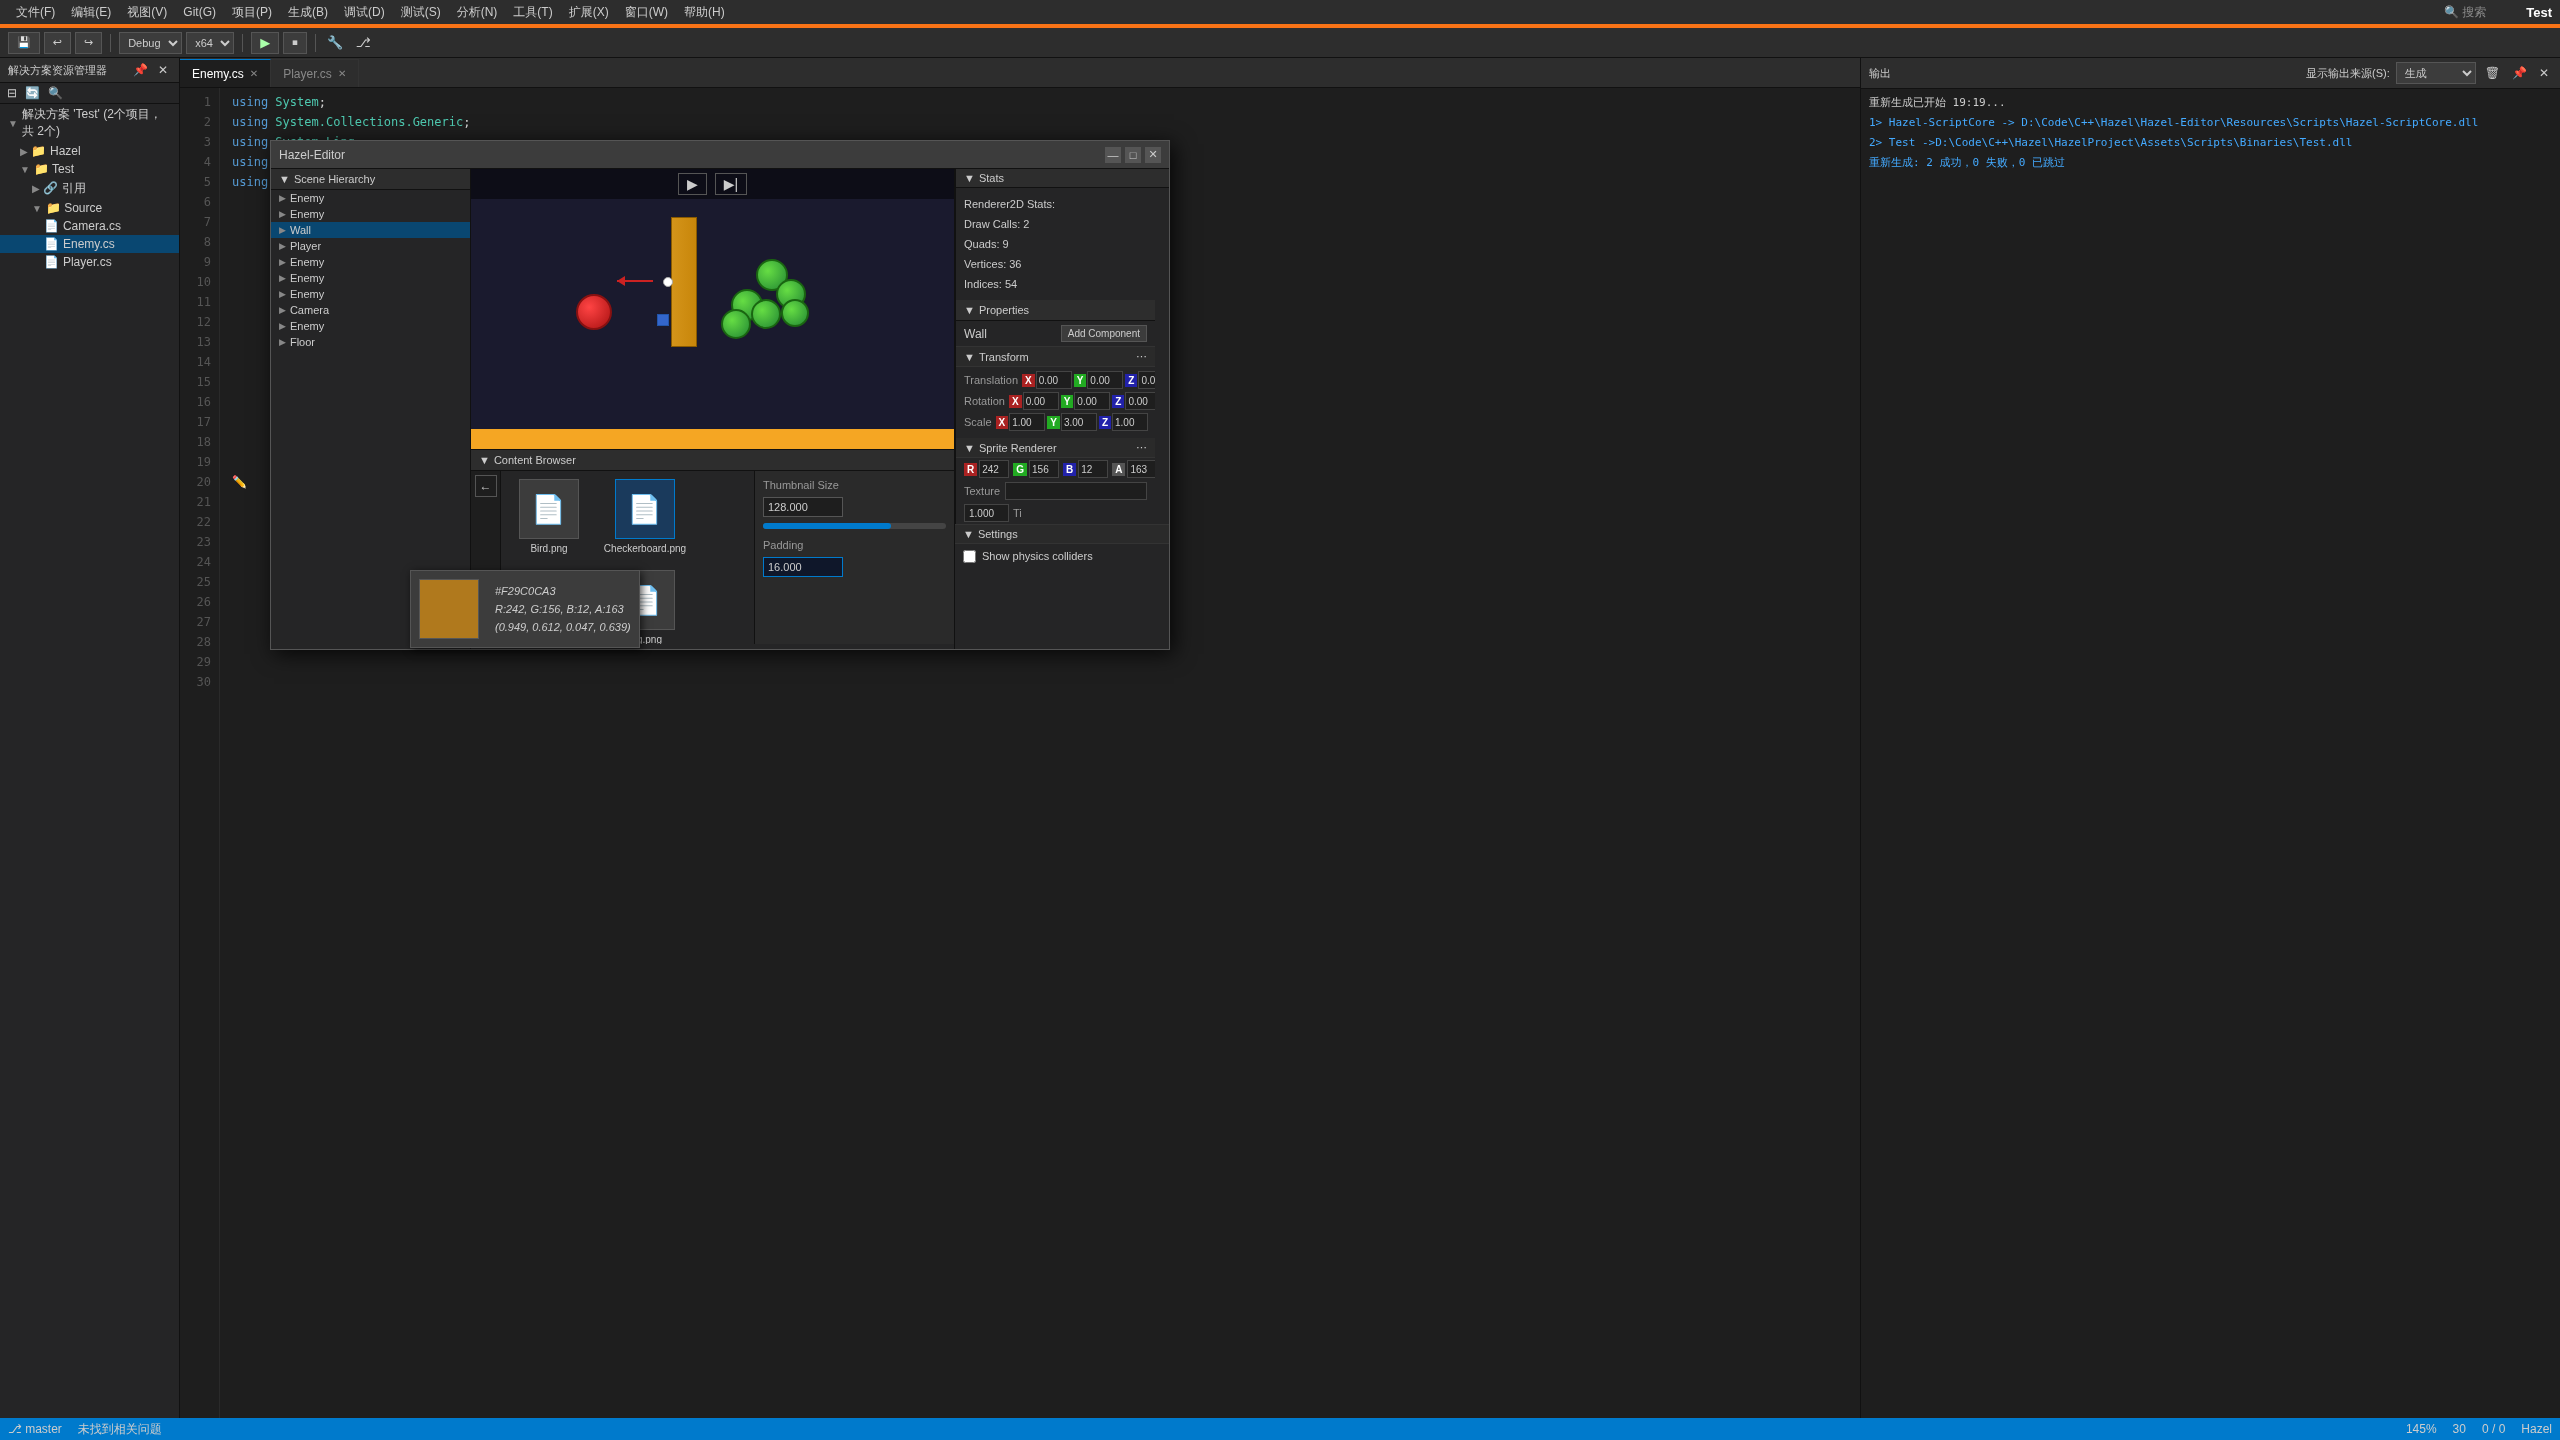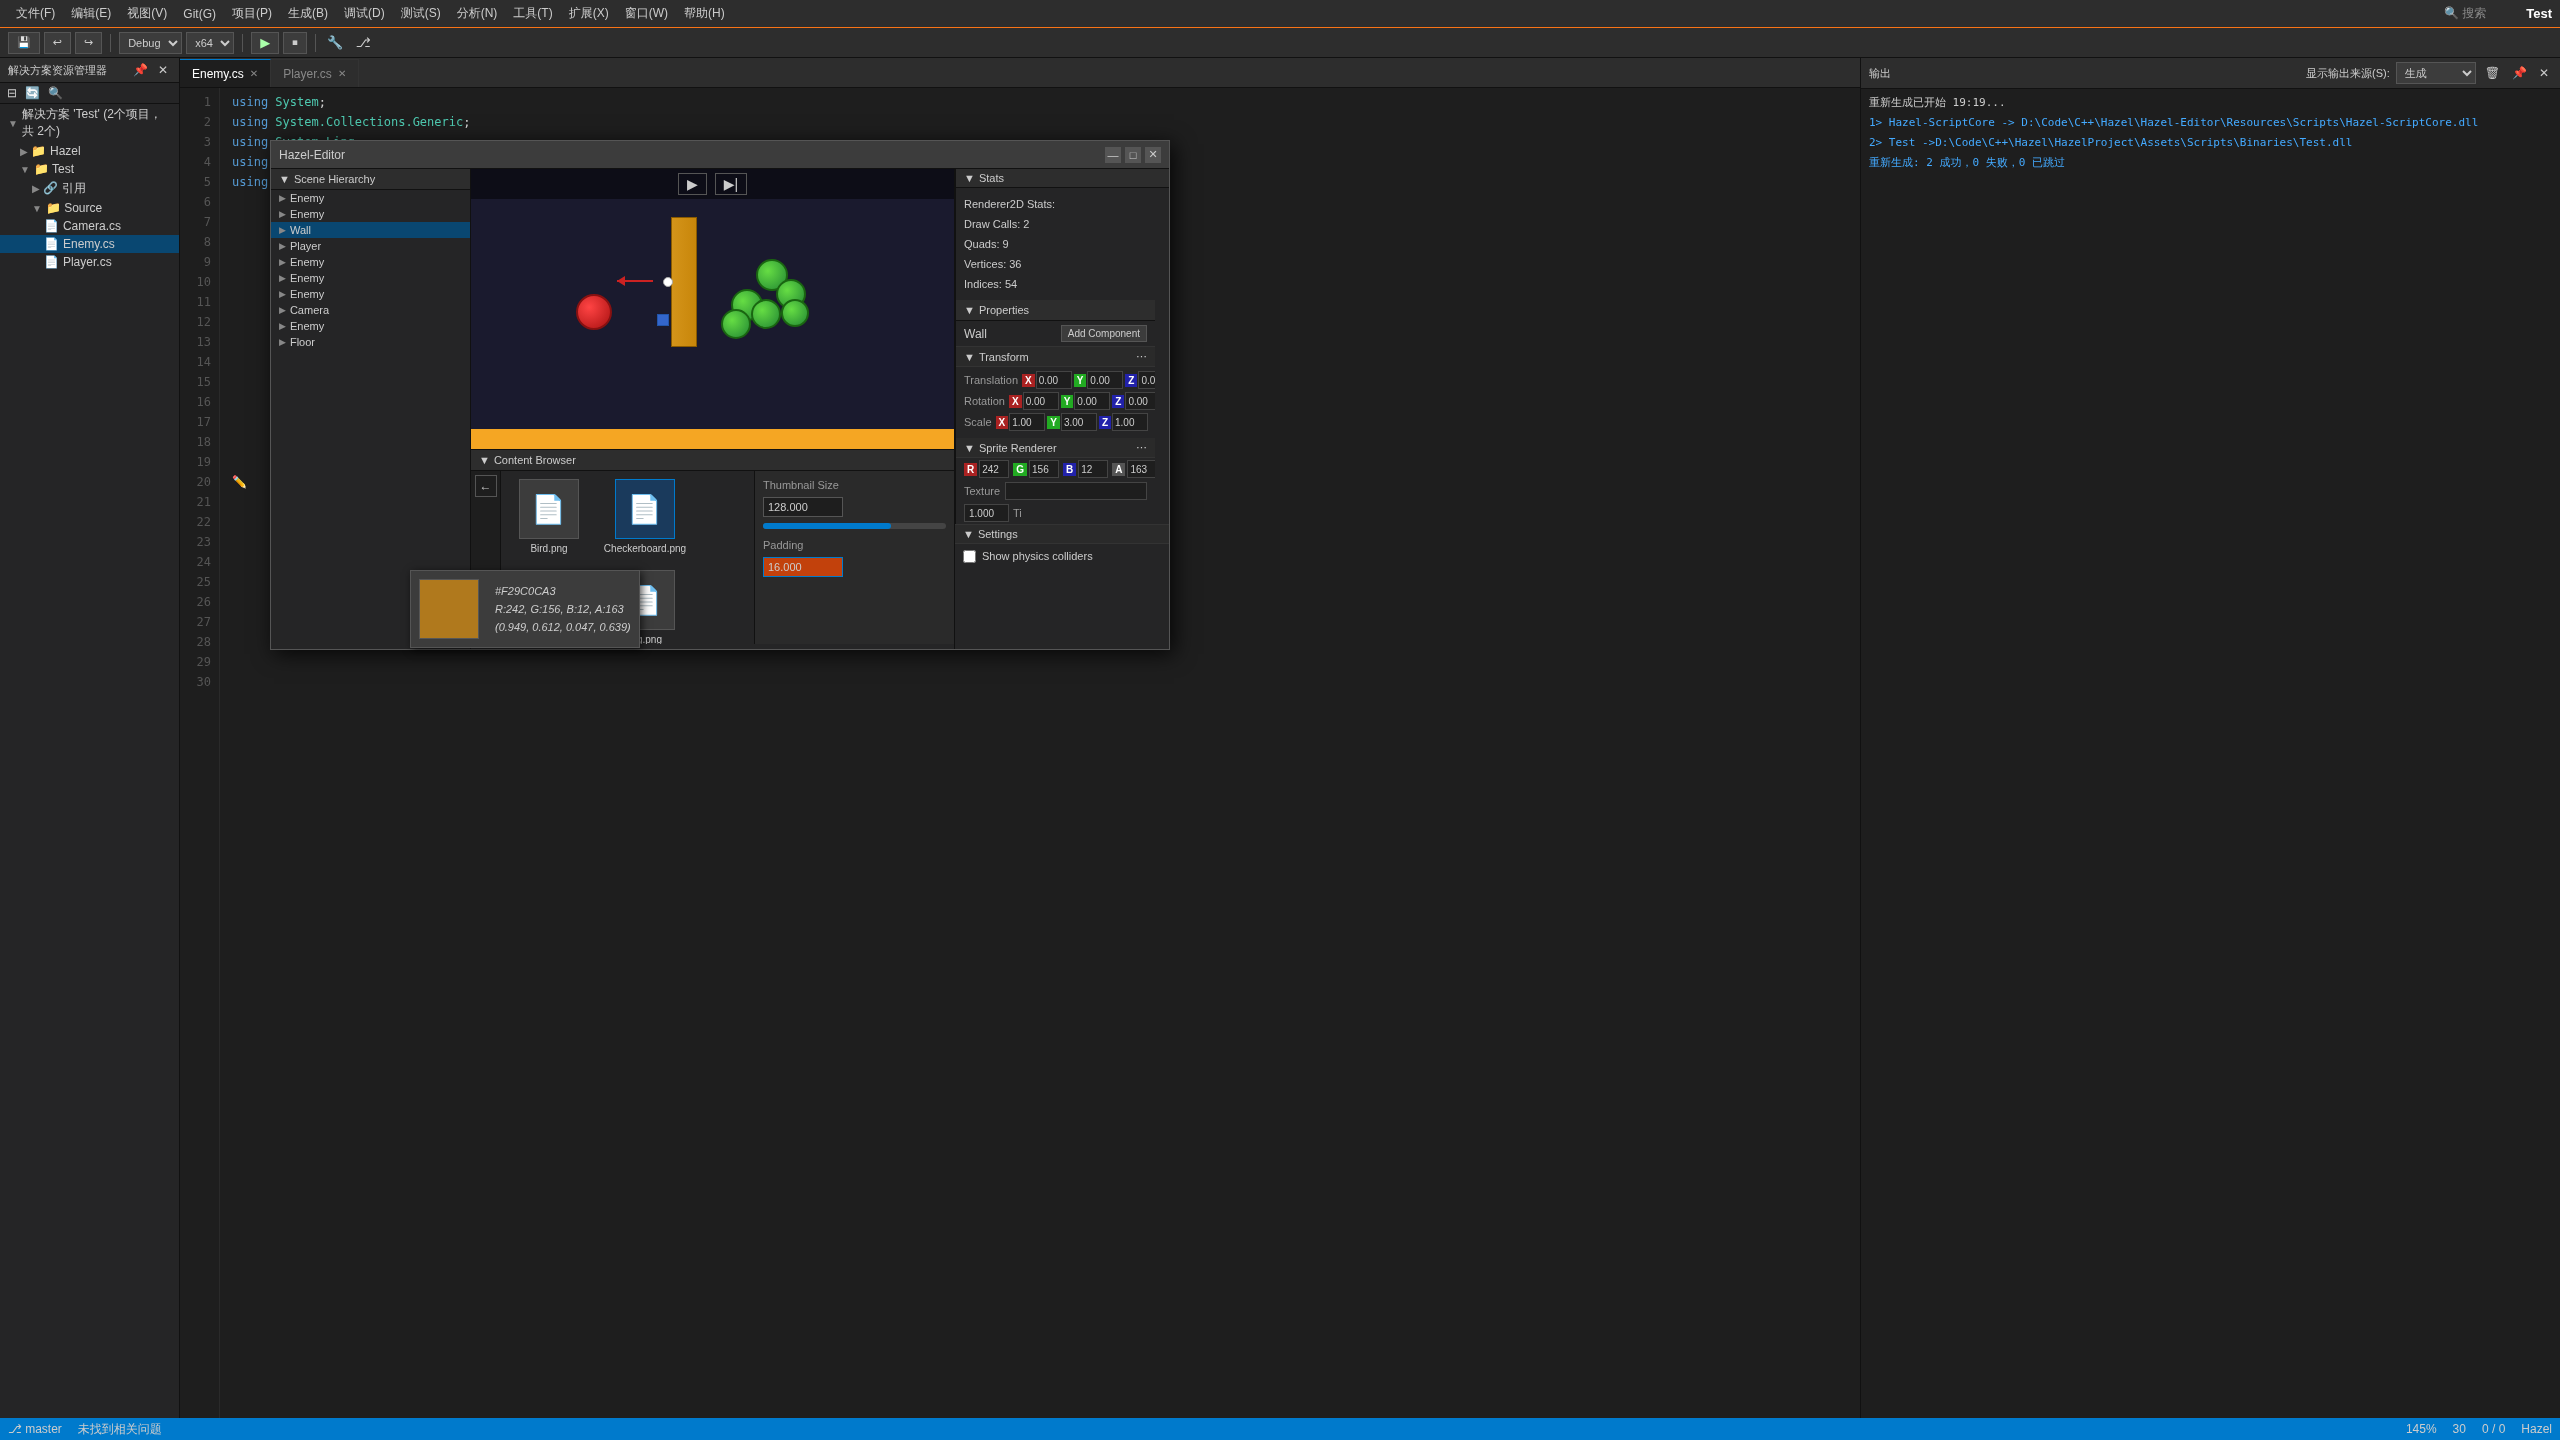--- a/index.html
+++ b/index.html
@@ -1,19 +1,19 @@
 <!DOCTYPE html>
 <html><head>
   <meta charset="utf-8">
   <style>
     * { box-sizing: border-box; margin: 0; padding: 0; }
     body { background: #1e1e1e; color: #ccc; font-family: 'Segoe UI', sans-serif; font-size: 12px; width: 2560px; height: 1440px; overflow: hidden; }
 
     
-    .menu-bar { background: #2d2d2d; height: 28px; display: flex; align-items: center; padding: 0 8px; border-bottom: 1px solid #f97316; }
+    .menu-bar { background: #2d2d2d; height: 28px; display: flex; align-items: center; padding: 0 8px; border-bottom: 4px solid #f97316; }
     .menu-item { color: #ccc; padding: 2px 8px; cursor: pointer; font-size: 12px; }
     .toolbar-sep { width: 1px; height: 18px; background: #555; margin: 0 4px; }
     .title-badge { color: #fff; font-weight: bold; margin-left: 32px; font-size: 13px; }
 
     
     .toolbar { background: #2d2d2d; height: 30px; display: flex; align-items: center; padding: 0 8px; border-bottom: 1px solid #111; gap: 4px; }
     .tb-btn { background: #3c3c3c; border: 1px solid #555; color: #ccc; padding: 2px 8px; font-size: 11px; cursor: pointer; height: 22px; }
     .tb-select { background: #3c3c3c; border: 1px solid #555; color: #ccc; height: 22px; font-size: 11px; padding: 0 4px; }
     .tb-play { background: #3c3c3c; border: 1px solid #555; color: #aaffaa; padding: 2px 8px; font-size: 13px; cursor: pointer; height: 22px; }
     .tb-icon { color: #ccc; padding: 2px 4px; cursor: pointer; font-size: 13px; }
@@ -79,21 +79,21 @@
     .cb-nav { background: #1e1e1e; width: 30px; display: flex; flex-direction: column; align-items: center; padding: 4px; border-right: 1px solid #111; }
     .cb-files { flex: 1; padding: 8px; display: flex; gap: 16px; flex-wrap: wrap; overflow: auto; }
     .file-item { display: flex; flex-direction: column; align-items: center; gap: 4px; cursor: pointer; width: 80px; }
     .file-icon { width: 60px; height: 60px; background: #3c3c3c; border: 1px solid #555; display: flex; align-items: center; justify-content: center; font-size: 30px; color: #888; }
     .file-icon.selected { border-color: #007acc; background: #1a3a5c; }
     .file-name { font-size: 10px; color: #ccc; text-align: center; }
     .cb-settings { width: 200px; background: #2a2a2a; border-left: 1px solid #111; padding: 8px; font-size: 11px; }
     .cb-setting-row { display: flex; justify-content: space-between; align-items: center; margin-bottom: 6px; }
     .cb-setting-label { color: #999; }
     .cb-input { background: #1e1e1e; border: 1px solid #555; color: #ccc; width: 80px; height: 20px; padding: 0 4px; font-size: 11px; }
-    .cb-input.selected { border-color: #007acc; background: #c2410c; }
+    .cb-input.selected { border-color: #007acc; background: #0f172a; }
 
     
     .props-panel { width: 200px; background: #252526; border-left: 1px solid #111; display: flex; flex-direction: column; overflow-y: auto; }
     .props-header { background: #2d2d2d; padding: 4px 8px; font-size: 11px; color: #ccc; border-bottom: 1px solid #111; display: flex; align-items: center; gap: 4px; }
     .entity-name-row { display: flex; align-items: center; justify-content: space-between; padding: 4px 8px; border-bottom: 1px solid #333; }
     .entity-name { color: #ccc; font-size: 12px; }
     .add-comp-btn { background: #3c3c3c; border: 1px solid #555; color: #ccc; font-size: 10px; padding: 2px 6px; cursor: pointer; }
     .comp-header { background: #2a2a2a; padding: 3px 8px; font-size: 11px; color: #ccc; display: flex; align-items: center; gap: 4px; border-bottom: 1px solid #333; }
     .comp-body { padding: 4px 8px; }
     .prop-row { display: flex; align-items: center; margin-bottom: 3px; gap: 4px; }

